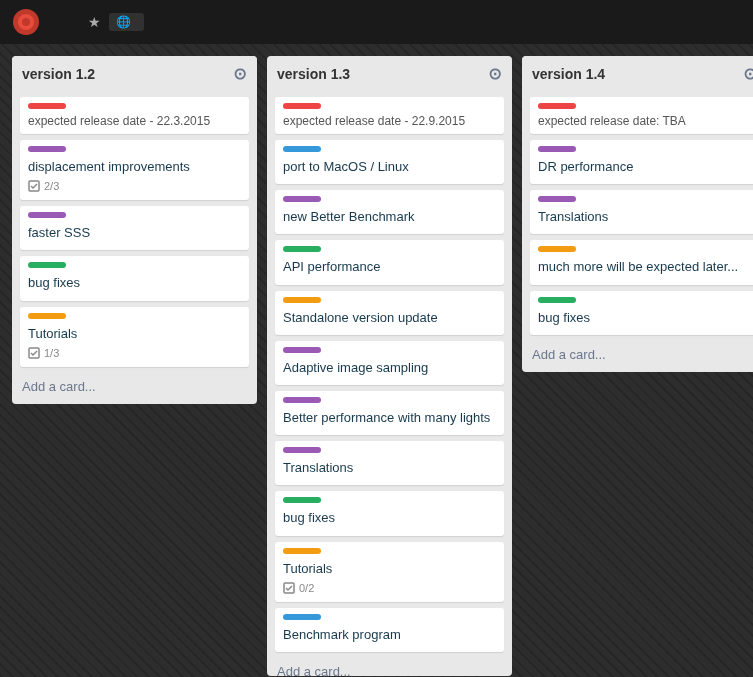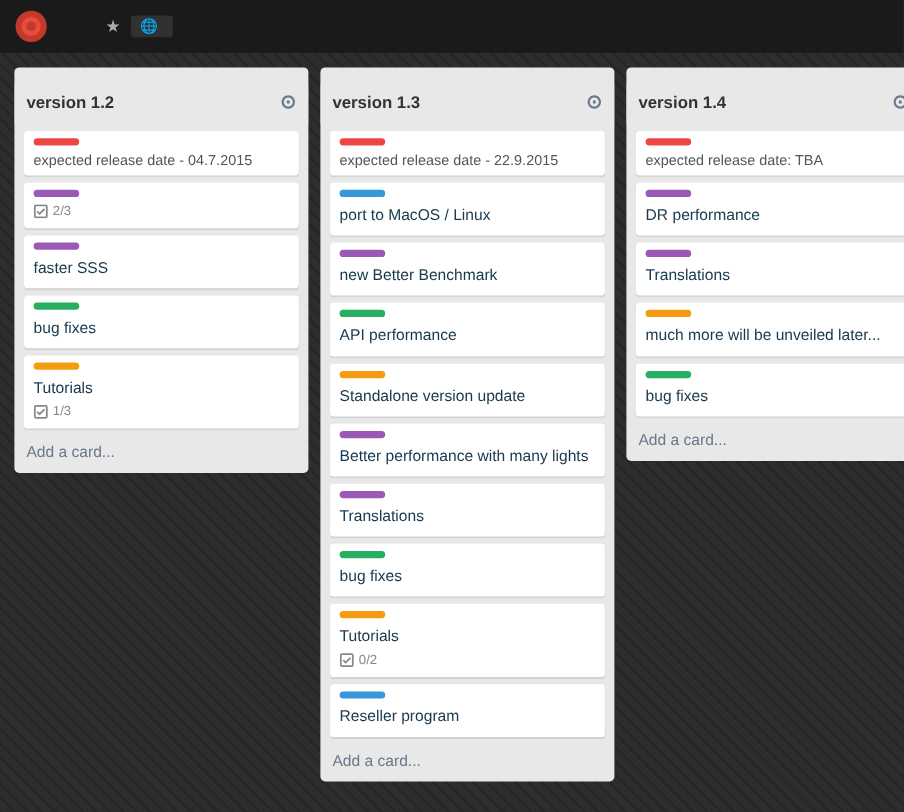--- a/index.html
+++ b/index.html
@@ -87,21 +87,20 @@
     .column-header {
       display: flex;
       align-items: center;
       justify-content: space-between;
       padding: 8px 10px;
       font-weight: bold;
       font-size: 14px;
       color: #333;
       background: #e8e8e8;
       border-radius: 4px 4px 0 0;
-      margin-top: 11px;
     }
 
     .column-body {
       display: flex;
       flex-direction: column;
       gap: 0;
     }
 
     
     .card {
@@ -192,24 +191,25 @@
       </span>
     </div>
   </div>
 
   <div class="board" id="board-container">
   <div class="column">
         <div class="column-header">
           <span>version 1.2</span>
           <span class="col-header-icon">⊙</span>
         </div>
-        <div class="release-card"><div class="release-bar"></div><span>expected release date - 04.7.2015</span></div>
+        <div class="release-card"><div class="release-bar"></div><span>expected release date - 22.3.2015</span></div>
         <div class="column-body">
           <div class="card">
             <div class="card-label" style="background: rgb(155, 89, 182);"></div>
+            <div class="card-title">displacement improvements</div>
             <div class="card-meta">
               <svg viewBox="0 0 12 12">
                 <rect x="1" y="1" width="10" height="10" rx="1" fill="none" stroke="#888" stroke-width="1.5"></rect>
                 <path d="M3 6l2 2 4-4" stroke="#888" stroke-width="1.5" fill="none"></path>
               </svg> 
               <span>2/3</span>
             </div>
           </div>
           <div class="card">
             <div class="card-label" style="background: rgb(155, 89, 182);"></div>
@@ -251,20 +251,24 @@
           <div class="card">
             <div class="card-label" style="background: rgb(39, 174, 96);"></div>
             <div class="card-title">API performance</div>
           </div>
           <div class="card">
             <div class="card-label" style="background: rgb(243, 156, 18);"></div>
             <div class="card-title">Standalone version update</div>
           </div>
           <div class="card">
             <div class="card-label" style="background: rgb(155, 89, 182);"></div>
+            <div class="card-title">Adaptive image sampling</div>
+          </div>
+          <div class="card">
+            <div class="card-label" style="background: rgb(155, 89, 182);"></div>
             <div class="card-title">Better performance with many lights</div>
           </div>
           <div class="card">
             <div class="card-label" style="background: rgb(155, 89, 182);"></div>
             <div class="card-title">Translations</div>
           </div>
           <div class="card">
             <div class="card-label" style="background: rgb(39, 174, 96);"></div>
             <div class="card-title">bug fixes</div>
           </div>
@@ -274,21 +278,21 @@
             <div class="card-meta">
               <svg viewBox="0 0 12 12">
                 <rect x="1" y="1" width="10" height="10" rx="1" fill="none" stroke="#888" stroke-width="1.5"></rect>
                 <path d="M3 6l2 2 4-4" stroke="#888" stroke-width="1.5" fill="none"></path>
               </svg> 
               <span>0/2</span>
             </div>
           </div>
           <div class="card">
             <div class="card-label" style="background: rgb(52, 152, 219);"></div>
-            <div class="card-title">Reseller program</div>
+            <div class="card-title">Benchmark program</div>
           </div>
         </div>
         <div class="add-card">Add a card...</div>
       </div>
       <div class="column">
         <div class="column-header">
           <span>version 1.4</span>
           <span class="col-header-icon">⊙</span>
         </div>
         <div class="release-card"><div class="release-bar"></div><span>expected release date: TBA</span></div>
@@ -296,21 +300,21 @@
           <div class="card">
             <div class="card-label" style="background: rgb(155, 89, 182);"></div>
             <div class="card-title">DR performance</div>
           </div>
           <div class="card">
             <div class="card-label" style="background: rgb(155, 89, 182);"></div>
             <div class="card-title">Translations</div>
           </div>
           <div class="card">
             <div class="card-label" style="background: rgb(243, 156, 18);"></div>
-            <div class="card-title">much more will be unveiled later...</div>
+            <div class="card-title">much more will be expected later...</div>
           </div>
           <div class="card">
             <div class="card-label" style="background: rgb(39, 174, 96);"></div>
             <div class="card-title">bug fixes</div>
           </div>
         </div>
         <div class="add-card">Add a card...</div>
       </div>
     </div>
 </div>

